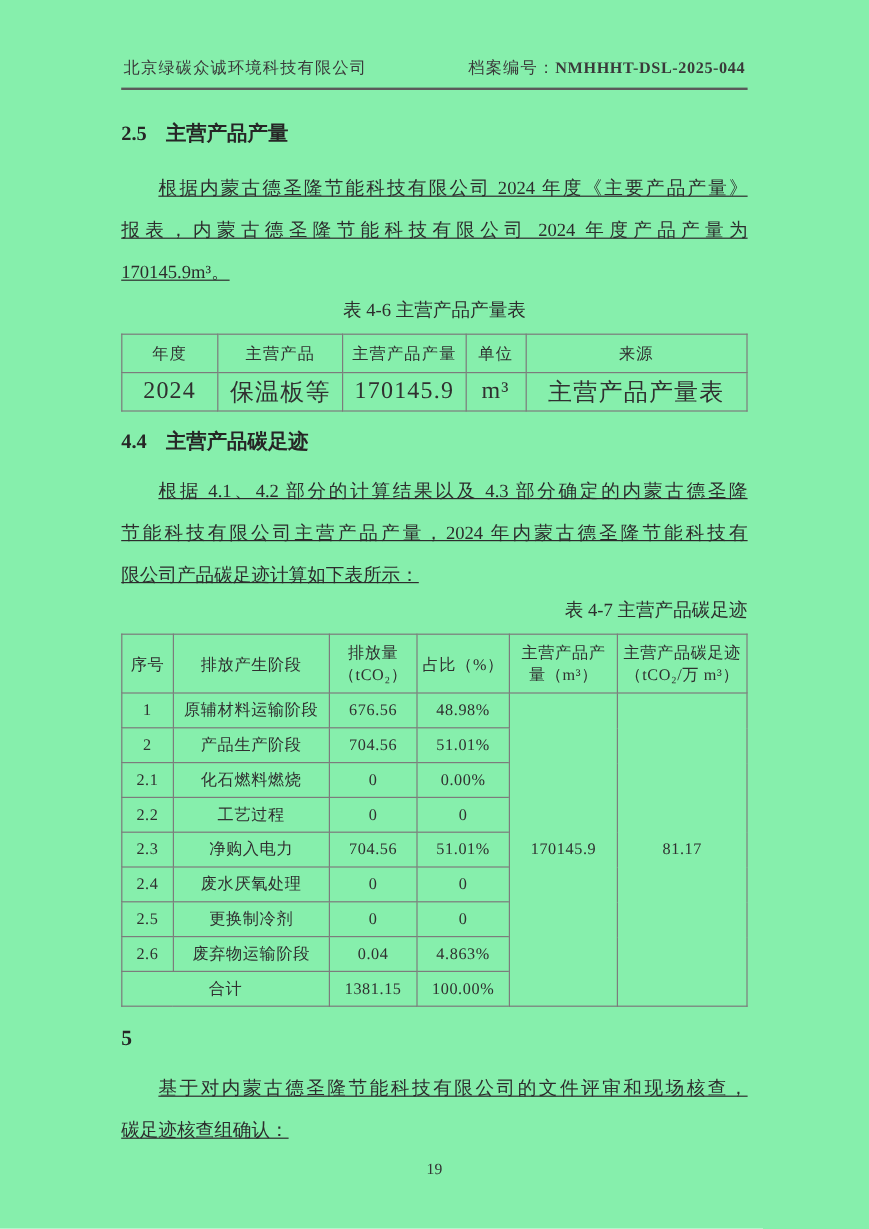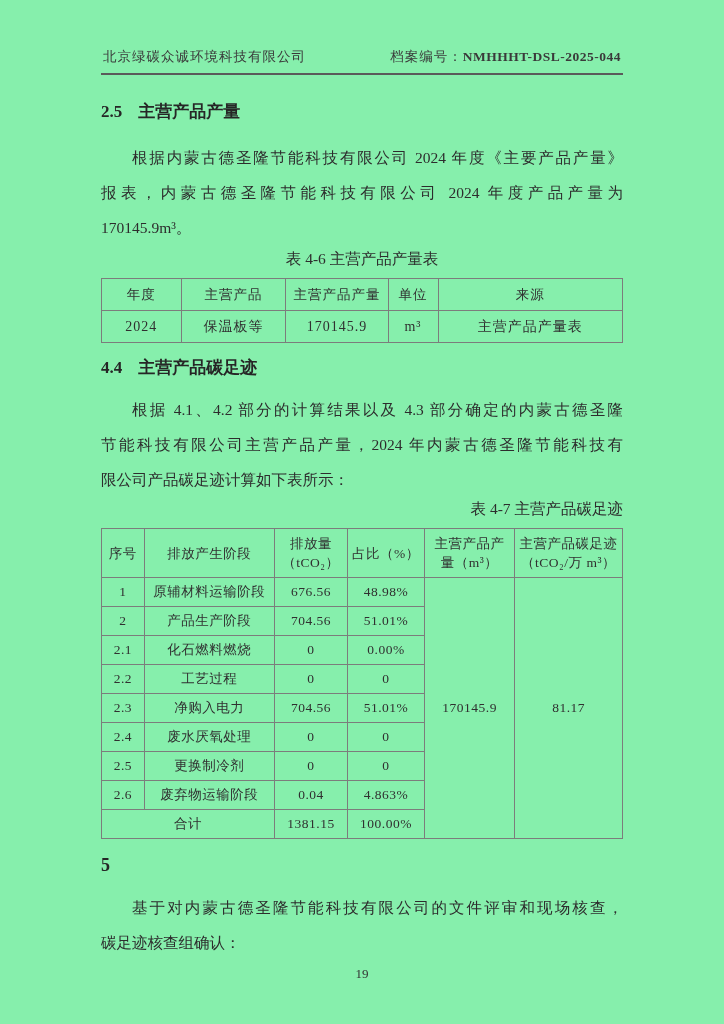--- a/index.html
+++ b/index.html
@@ -26,36 +26,36 @@
   .h2{display:flex;align-items:baseline;font-weight:bold;font-size:17px;color:#262626;}
   .h2 .hnum{margin-right:16px;}
   .h43{margin-top:25px;}
   .h44{margin-top:13px;}
   .h5{margin-top:16px;font-size:18px;}
   .h5 .hnum{margin-right:20px;}
   .para{font-size:15.5px;color:#2d2d2d;}
   .p43{margin-top:17px;}
   .p44{margin-top:13px;}
   .p5{margin-top:14px;}
-  .tline{line-height:35px;min-height:35px;}
+  .tline{line-height:35px;min-height:35px;text-decoration:underline;}
   .tline.fill{text-align:justify;text-align-last:justify;}
   .tline.indent{text-indent:2em;}
   .caption{text-align:center;font-size:15.5px;color:#2d2d2d;line-height:21px;}
   .cap46{margin-top:3px;}
   .cap47{margin-top:1px;text-align:right;}
   
   table{width:100%;border-collapse:collapse;table-layout:fixed;margin-top:9px;}
   th,td{
     border:1px solid #7c7c7c;
     text-align:center;vertical-align:middle;
     font-weight:normal;color:#303030;
     padding:1px 2px;overflow:hidden;
   }
   .t46 th{height:29px;font-size:13.5px;letter-spacing:1px;}
-  .t46 td{height:29px;font-size:14px;letter-spacing:1px;}
+  .t46 td{height:29px;font-size:20px;letter-spacing:1px;}
   .t47 th{height:46px;font-size:13.5px;white-space:pre-line;line-height:19px;letter-spacing:0.5px;}
   .t47 td{height:26px;font-size:13.5px;letter-spacing:0.5px;}
   
   .pageno{margin-top:6px;text-align:center;font-size:13px;color:#333;}
 </style>
 </head>
 <body>
 
 <div class="page">
 

